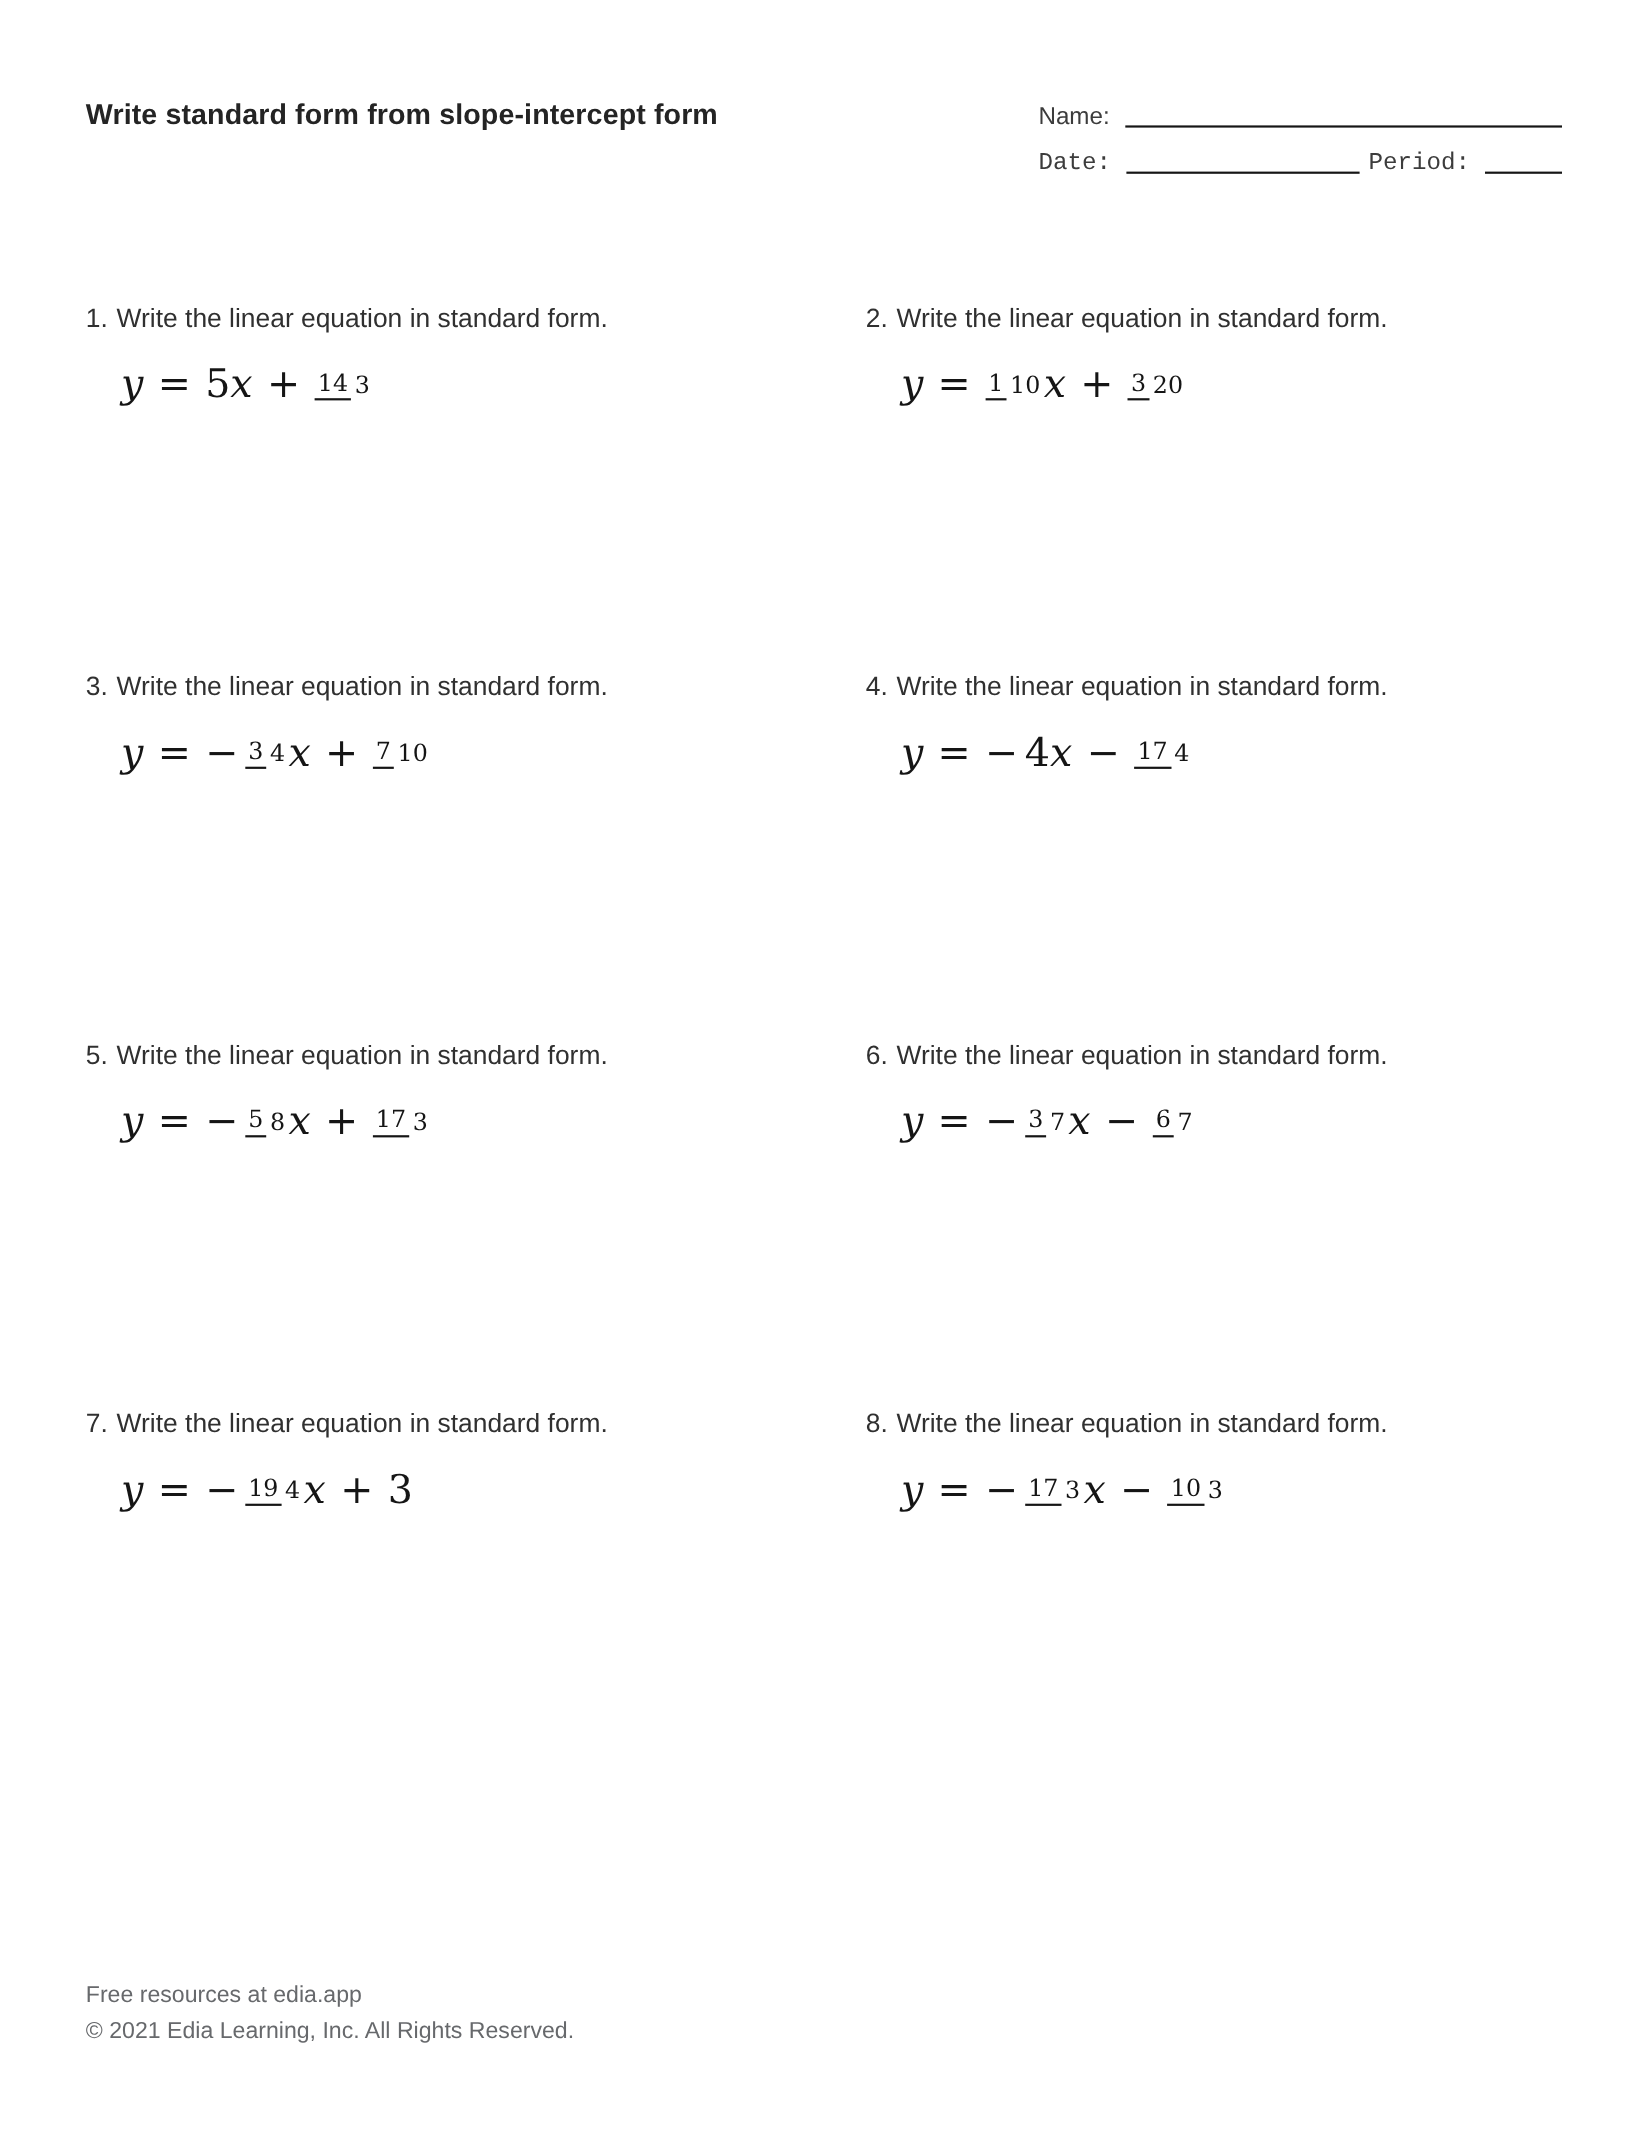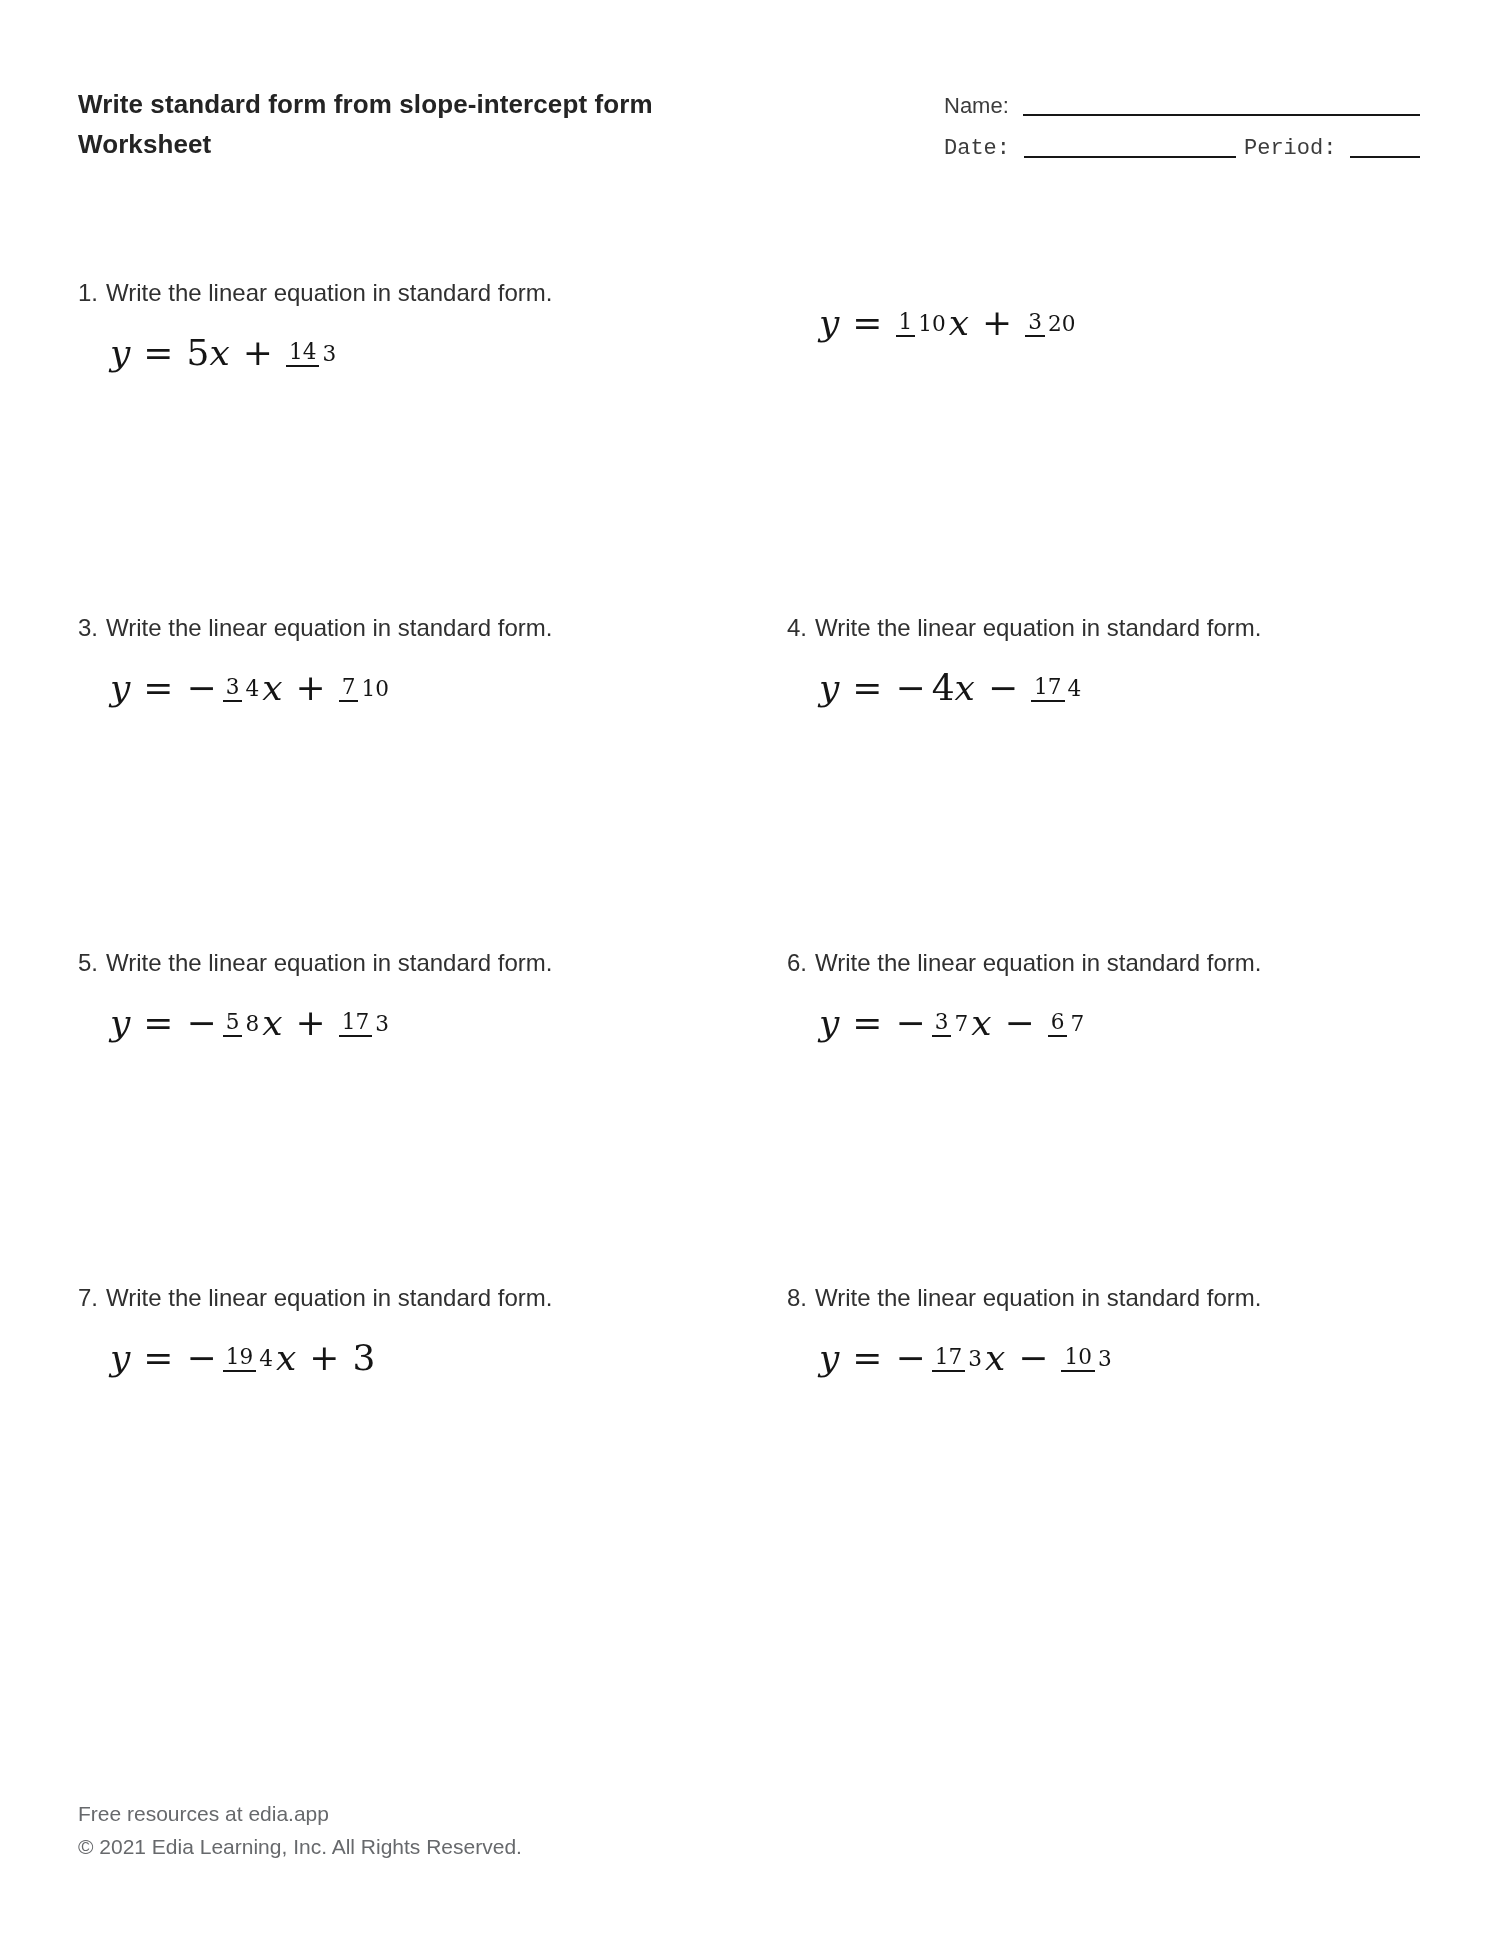--- a/index.html
+++ b/index.html
@@ -104,21 +104,20 @@
   }
 </style>
 </head>
 <body>
 
 <div class="page">
 
   <div class="header">
     <div class="title">
       <div>Write standard form from slope-intercept form</div>
-      <div>Worksheet</div>
     </div>
     <div class="fields">
       <div class="field-row">
         <span>Name:</span>
         <span class="blank grow"></span>
       </div>
       <div class="field-row">
         <span>Date:</span>
         <span class="blank date-line"></span>
         <span class="period-label">Period:</span>
@@ -140,20 +139,23 @@
           <span class="it">x</span>
           <span class="op">+</span>
           <span class="frac">
             <span class="fnum">14</span>
             <span class="fden">3</span>
           </span>
         </div>
     </div>
 
     <div class="problem">
+      <div class="prompt">
+        <span class="num">2.</span><span>Write the linear equation in standard form.</span>
+      </div>
       <div class="equation">
           <span class="it">y</span>
           <span class="op">=</span>
           <span class="frac">
             <span class="fnum">1</span>
             <span class="fden">10</span>
           </span>
           <span class="it">x</span>
           <span class="op">+</span>
           <span class="frac">

